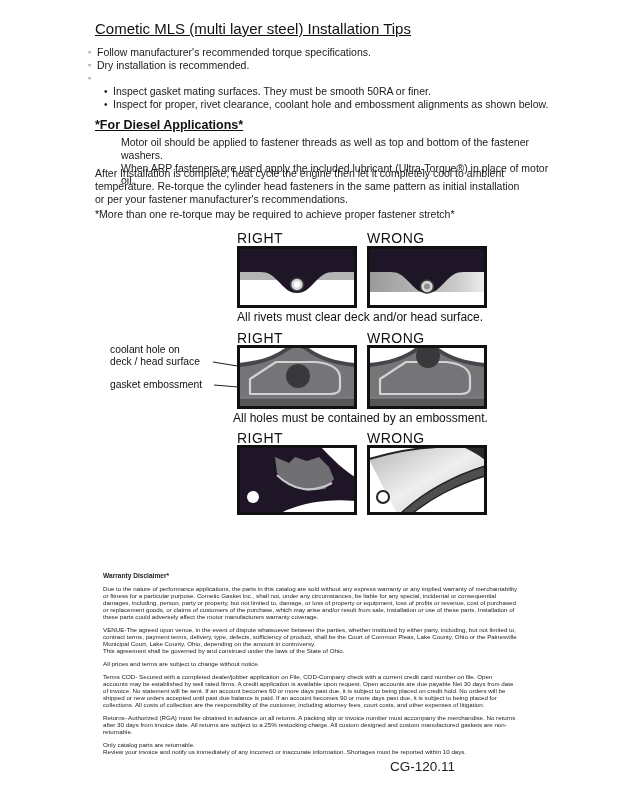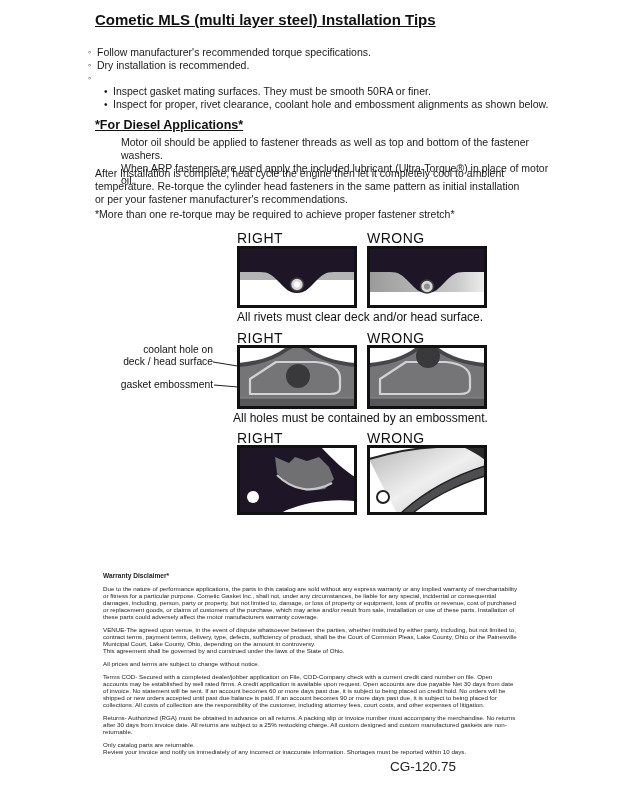--- a/index.html
+++ b/index.html
@@ -4,34 +4,34 @@
 <style>
   * { margin:0; padding:0; box-sizing:border-box; }
   html,body { background:#888; }
   .page {
     position:relative; width:618px; height:800px; background:#fff;
     margin:0 auto; overflow:hidden;
     font-family:"Liberation Sans", sans-serif; color:#1a1a1a;
   }
   .abs { position:absolute; }
   .title {
-    left:95px; top:11px; font-size:15px; font-weight:bold;
+    left:95px; top:20px; font-size:15px; font-weight:normal;
     text-decoration:underline; color:#111;
   }
   .bullets { left:88px; top:46px; font-size:10.5px; line-height:13px; width:470px; }
   .bullet-row { display:flex; }
   .bullet-row .marker { width:9px; font-size:9px; flex:0 0 auto; }
   .sub { padding-left:16px; }
   .sub .marker { width:9px; font-size:10px; }
   .section-head { font-size:12.5px; font-weight:bold; color:#111; }
   .para { font-size:10.5px; line-height:12.8px; width:432px; white-space:pre-line; }
   .fig-label { font-size:14px; letter-spacing:0.5px; color:#111; width:120px; }
   .fig-caption { font-size:12px; color:#111; white-space:pre-line; line-height:13px; }
   .panel { display:block; }
-  .callout-label { font-size:10.3px; line-height:12px; text-align:right; color:#111; white-space:pre-line; }
+  .callout-label { font-size:10.3px; line-height:12px; color:#111; white-space:pre-line; }
   .warranty { left:103px; top:572px; width:415px; font-size:6.2px; line-height:7px; color:#222; }
   .warranty h4 { font-size:6.6px; margin-bottom:6px; }
   .warranty p { margin-bottom:6px; white-space:pre-line; }
   .pagenum { left:390px; top:759px; font-size:13.5px; color:#222; }
 </style>
 </head>
 <body>
 
 <div class="page">
 
@@ -171,15 +171,15 @@
     <p>Due to the nature of performance applications, the parts in this catalog are sold without any express warranty or any implied warranty of merchantability or fitness for a particular purpose.  Cometic Gasket Inc., shall not, under any circumstances, be liable for any special, incidental or consequential damages, including, person, party or property, but not limited to, damage, or loss of property or equipment, loss of profits or revenue, cost of purchased or replacement goods, or claims of customers of the purchase, which may arise and/or result from sale, installation or use of these parts.  Installation of these parts could adversely affect the motor manufacturers warranty coverage.</p>
     <p>VENUE-The agreed upon venue, in the event of dispute whatsoever between the parties, whether instituted by either party, including, but not limited to, contract terms, payment terms, delivery, type, defects, sufficiency of product, shall be the Court of Common Pleas, Lake County, Ohio or the Painesville Municipal Court, Lake County, Ohio, depending on the amount in controversy.
 This agreement shall be governed by and construed under the laws of the State of Ohio.</p>
     <p>All prices and terms are subject to change without notice.</p>
     <p>Terms COD- Secured with a completed dealer/jobber application on File, COD-Company check with a current credit card number on file.  Open accounts may be established by well rated firms.  A credit application is available upon request.  Open accounts are due payable Net 30 days from date of invoice.  No statement will be sent.  If an account becomes 60 or more days past due, it is subject to being placed on credit hold.  No orders will be shipped or new orders accepted until past due balance is paid.  If an account becomes 90 or more days past due, it is subject to being placed for collections.  All costs of collection are the responsibility of the customer, including attorney fees, court costs, and other expenses of litigation.</p>
     <p>Returns- Authorized (RGA) must be obtained in advance on all returns.  A packing slip or invoice number must accompany the merchandise.  No returns after 30 days from invoice date.  All returns are subject to a 25% restocking charge.  All custom designed and custom manufactured gaskets are non-returnable.</p>
     <p>Only catalog parts are returnable.
 Review your invoice and notify us immediately of any incorrect or inaccurate information.  Shortages must be reported within 10 days.</p>
   </div>
 
-  <div class="abs pagenum">CG-120.75</div>
+  <div class="abs pagenum">CG-120.11</div>
 
 </div>
 
 </body></html>

